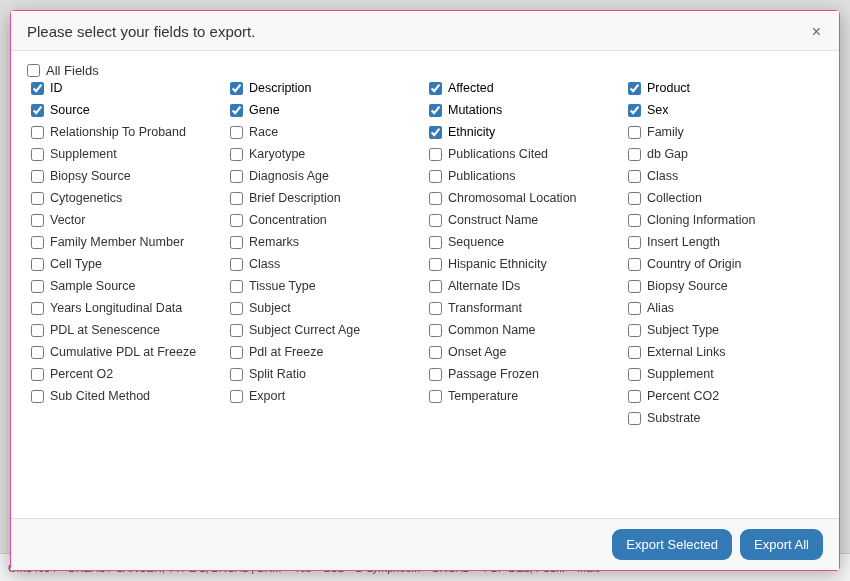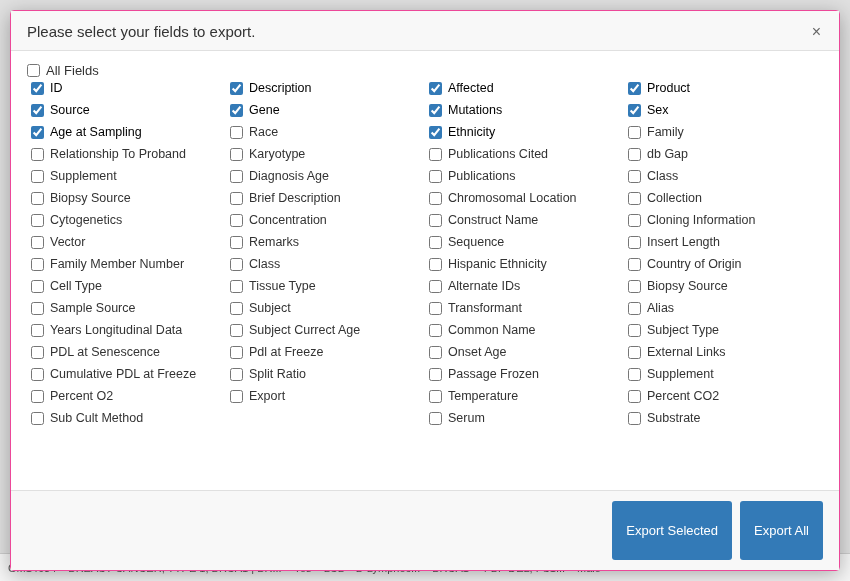--- a/index.html
+++ b/index.html
@@ -133,24 +133,24 @@
     }
     .modal-footer {
       display: flex;
       justify-content: flex-end;
       gap: 8px;
       padding: 10px 16px;
       border-top: 1px solid #e0e0e0;
       background: #f8f8f8;
     }
     .btn {
-      padding: 22px 14px;
+      padding: 8px 14px;
       font-size: 13px;
       border: none;
-      border-radius: 3px;
+      border-radius: 9px;
       cursor: pointer;
       font-weight: normal;
     }
     .btn-primary {
       background: #337ab7;
       color: #fff;
     }
   </style>
 </head>
 <body>
@@ -188,24 +188,20 @@
         <div class="field-col">
           <label class="field-item">
             <input type="checkbox" checked="" style="">
             <span class="field-label checked-blue">ID</span>
           </label>
           <label class="field-item">
             <input type="checkbox" checked="" style="">
             <span class="field-label checked-blue">Source</span>
           </label>
           <label class="field-item">
-            <input type="checkbox" checked="" style="">
-            <span class="field-label checked-blue">Age at Sampling</span>
-          </label>
-          <label class="field-item">
             <input type="checkbox" style="">
             <span class="field-label">Relationship To Proband</span>
           </label>
           <label class="field-item">
             <input type="checkbox" style="">
             <span class="field-label">Supplement</span>
           </label>
           <label class="field-item">
             <input type="checkbox" style="">
             <span class="field-label">Biopsy Source</span>
@@ -241,21 +237,21 @@
           <label class="field-item">
             <input type="checkbox" style="">
             <span class="field-label">Cumulative PDL at Freeze</span>
           </label>
           <label class="field-item">
             <input type="checkbox" style="">
             <span class="field-label">Percent O2</span>
           </label>
           <label class="field-item">
             <input type="checkbox" style="">
-            <span class="field-label">Sub Cult Method</span>
+            <span class="field-label">Sub Cited Method</span>
           </label>
         </div>
 
         <div class="field-col">
           <label class="field-item">
             <input type="checkbox" checked="" style="">
             <span class="field-label checked-blue">Description</span>
           </label>
           <label class="field-item">
             <input type="checkbox" checked="" style="">
@@ -368,24 +364,20 @@
             <input type="checkbox" style="">
             <span class="field-label">Onset Age</span>
           </label>
           <label class="field-item">
             <input type="checkbox" style="">
             <span class="field-label">Passage Frozen</span>
           </label>
           <label class="field-item">
             <input type="checkbox" style="">
             <span class="field-label">Temperature</span>
-          </label>
-          <label class="field-item">
-            <input type="checkbox" style="">
-            <span class="field-label">Serum</span>
           </label>
         </div>
 
         <div class="field-col">
           <label class="field-item">
             <input type="checkbox" checked="" style="">
             <span class="field-label checked-blue">Product</span>
           </label>
           <label class="field-item">
             <input type="checkbox" checked="" style="">

